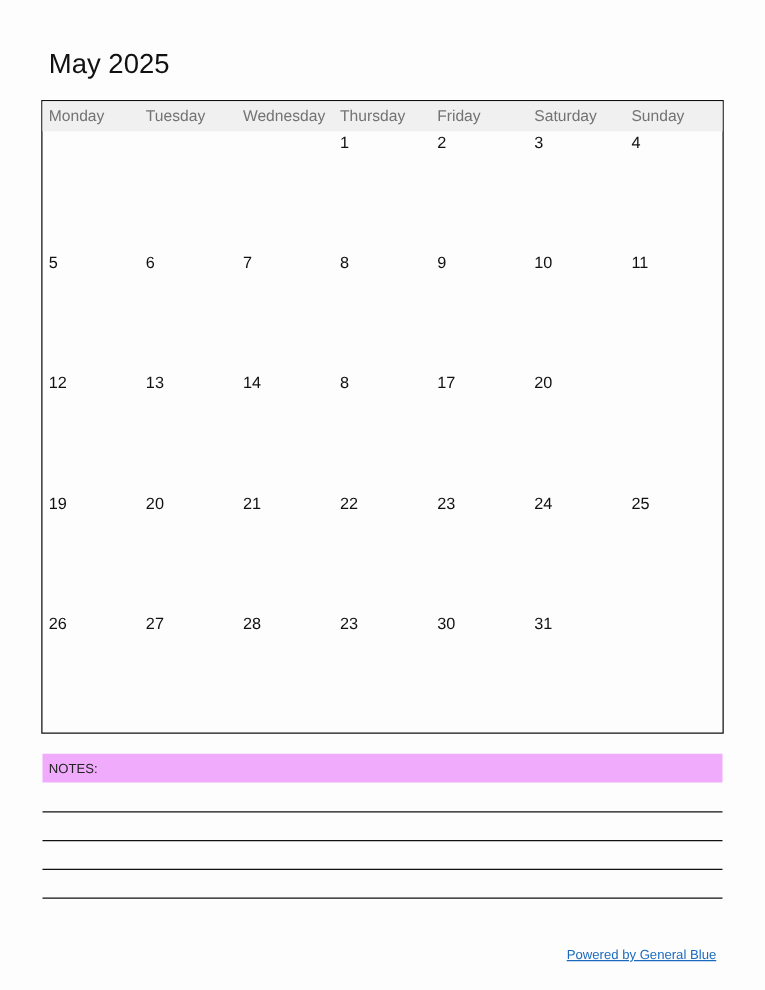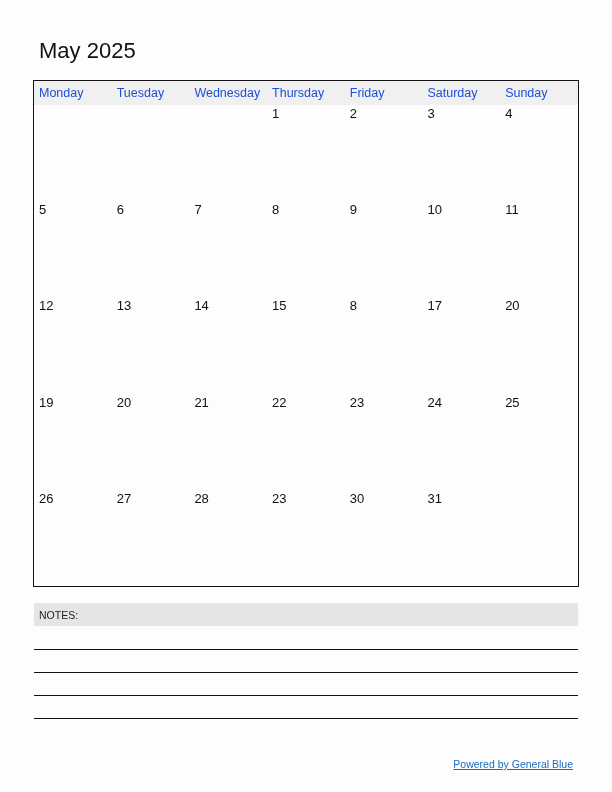--- a/index.html
+++ b/index.html
@@ -1,23 +1,23 @@
 <!DOCTYPE html>
 <html><head>
 <meta charset="utf-8">
 <style>
   html,body{margin:0;padding:0;}
   body{width:612px;height:792px;background:#fdfdfd;position:relative;font-family:"Liberation Sans",sans-serif;color:#111;overflow:hidden;}
   .title{position:absolute;left:39px;top:34px;font-size:22px;line-height:34px;color:#111;}
   .cal{position:absolute;left:33px;top:80px;width:544px;height:505px;border:1px solid #111;background:#fdfdfd;}
   .hdr{display:flex;height:24px;background:#f0f0f0;}
-  .hdr div{width:77.7px;font-size:12.5px;line-height:24px;padding-left:5px;box-sizing:border-box;color:#1d4ed8;}
+  .hdr div{width:77.7px;font-size:12.5px;line-height:24px;padding-left:5px;box-sizing:border-box;color:#737373;}
   .week{display:flex;height:96.2px;}
   .day{width:77.7px;box-sizing:border-box;padding-left:5px;padding-top:1px;font-size:13px;line-height:16px;color:#111;}
-  .notes-bar{position:absolute;left:34px;top:603px;width:544px;height:23px;background:#e5e5e5;}
+  .notes-bar{position:absolute;left:34px;top:603px;width:544px;height:23px;background:#f0abfc;}
   .notes-bar span{position:absolute;left:5px;top:6px;font-size:10.5px;color:#222;}
   .line{position:absolute;left:34px;width:544px;height:1px;background:#111;}
   .powered{position:absolute;right:39px;top:758px;font-size:10.5px;color:#1a6bbf;text-decoration:underline;}
 </style>
 </head>
 <body>
 
 <div class="title">May 2025</div>
 
 <div class="cal">
@@ -45,21 +45,20 @@
     <div class="day">7</div>
     <div class="day">8</div>
     <div class="day">9</div>
     <div class="day">10</div>
     <div class="day">11</div>
   </div>
   <div class="week">
     <div class="day">12</div>
     <div class="day">13</div>
     <div class="day">14</div>
-    <div class="day">15</div>
     <div class="day">8</div>
     <div class="day">17</div>
     <div class="day">20</div>
   </div>
   <div class="week">
     <div class="day">19</div>
     <div class="day">20</div>
     <div class="day">21</div>
     <div class="day">22</div>
     <div class="day">23</div>

